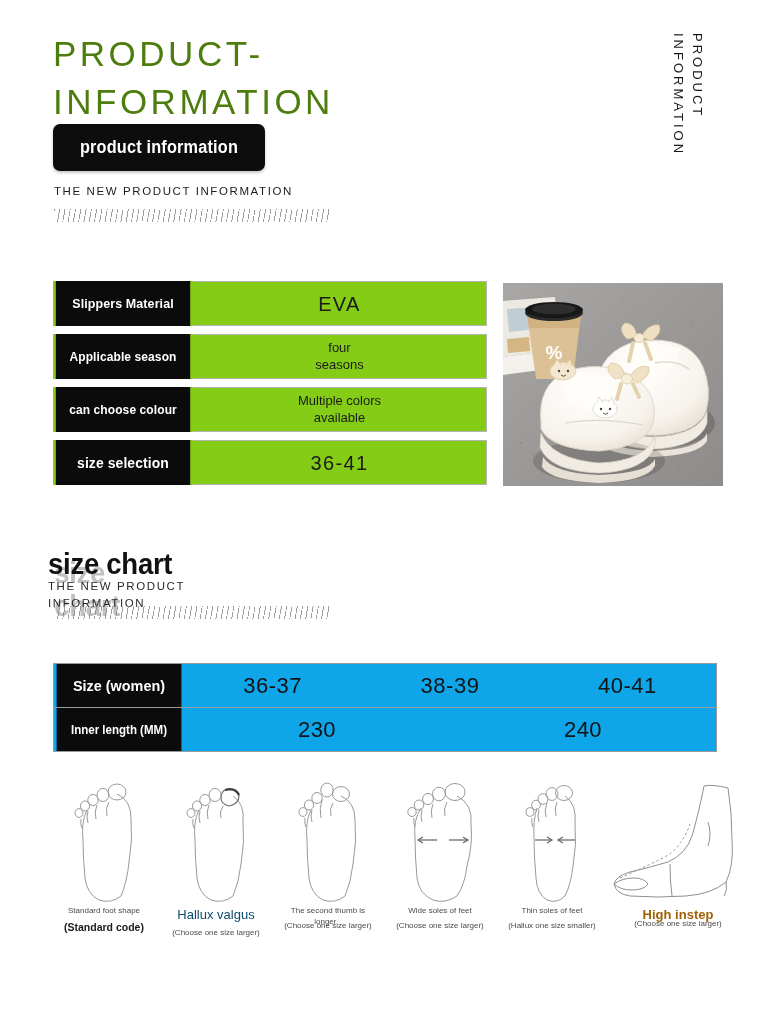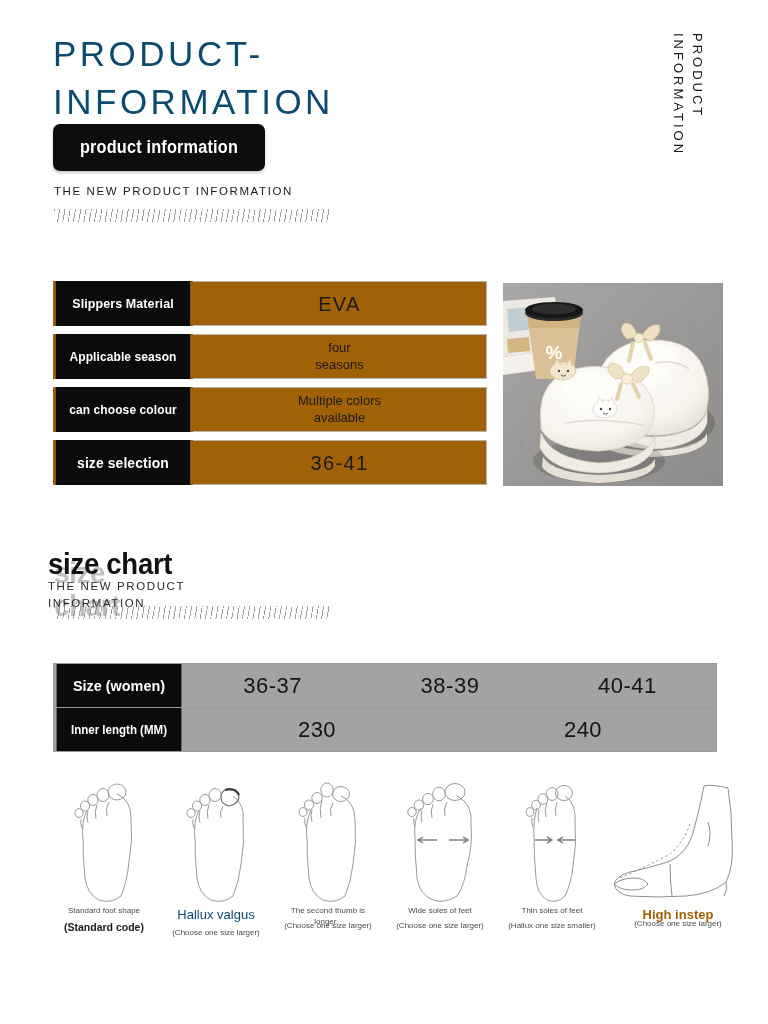--- a/index.html
+++ b/index.html
@@ -16,21 +16,21 @@
 
   
   .page-title {
     position: absolute;
     left: 53px; top: 30px;
     width: 430px;
     font-size: 35px;
     font-weight: 400;
     letter-spacing: 3.5px;
     line-height: 1.38;
-    color: #0c4a6e;
+    color: #4d7c0f;
     font-family: "Liberation Sans", sans-serif;
   }
   .title-line { display: block; white-space: nowrap; }
 
   .badge {
     position: absolute;
     left: 53px; top: 124px;
     width: 212px; height: 47px;
     background: #0d0d0d;
     border-radius: 7px;
@@ -81,21 +81,21 @@
   
   .spec-table {
     position: absolute;
     left: 53px; top: 281px;
     width: 434px;
   }
   .spec-row {
     display: flex;
     height: 45px;
     margin-bottom: 8px;
-    background: #a16207;
+    background: #84cc16;
   }
   .spec-row:last-child { margin-bottom: 0; }
   .spec-key {
     width: 140px;
     flex: 0 0 140px;
     background: #0b0b0b;
     color: #ffffff;
     display: flex; align-items: center; justify-content: center;
     font-size: 12.5px;
     font-weight: 600;
@@ -165,21 +165,21 @@
   .size-table {
     position: absolute;
     left: 53px; top: 663px;
     width: 662px;
     border: 1px solid #9a9a9a;
   }
   .size-trow {
     display: flex;
     height: 43px;
     border-bottom: 1px solid #9a9a9a;
-    background: #a3a3a3;
+    background: #0ea5e9;
   }
   .size-trow:last-child { border-bottom: none; }
   .size-key {
     flex: 0 0 130px;
     background: #0b0b0b;
     color: #fff;
     display: flex; align-items: center; justify-content: center;
     font-weight: bold;
     font-size: 15px;
     white-space: nowrap;

